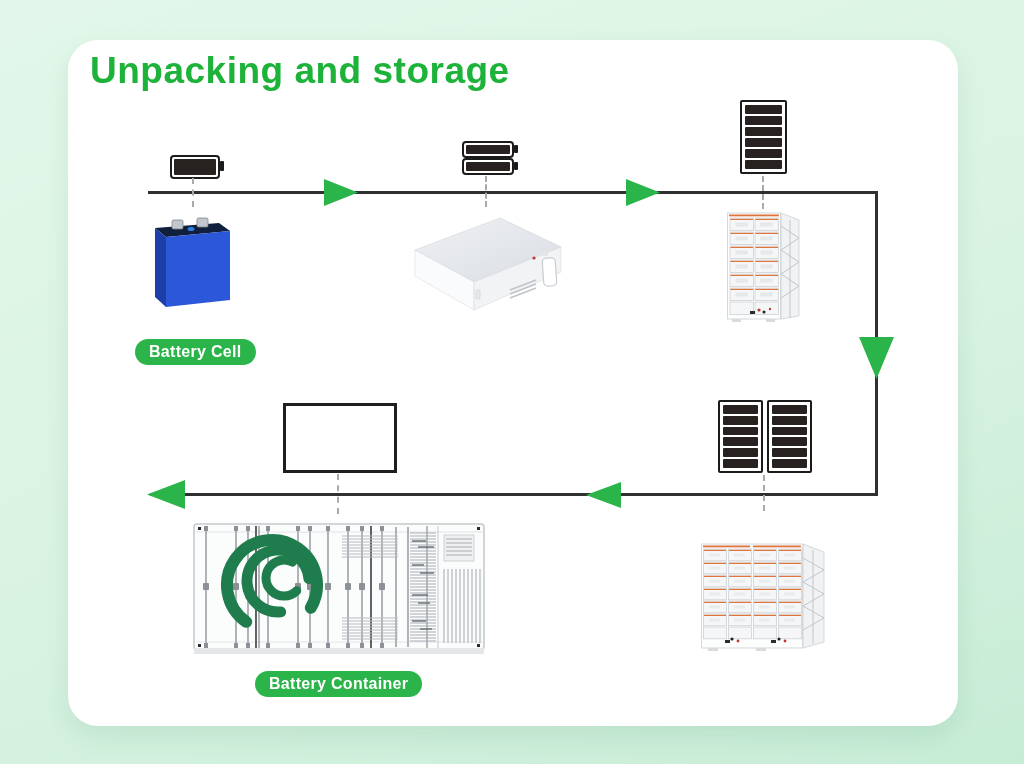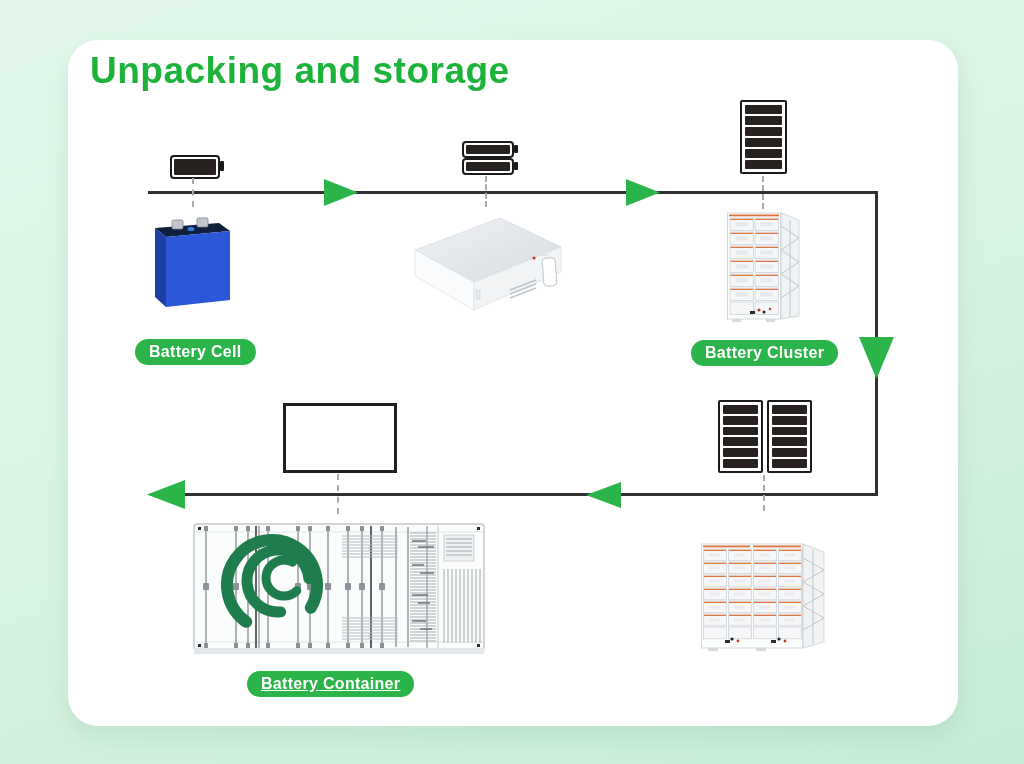--- a/index.html
+++ b/index.html
@@ -406,19 +406,16 @@
     <g fill="none" stroke="#1f7c4d" stroke-linecap="round">
       <circle cx="80" cy="64" r="45" stroke-width="12" stroke-dasharray="208 75" transform="rotate(125 80 64)"></circle>
       <circle cx="86" cy="60" r="31" stroke-width="11" stroke-dasharray="146 49" transform="rotate(85 86 60)"></circle>
       <circle cx="92" cy="57" r="18" stroke-width="9" stroke-dasharray="79 34" transform="rotate(45 92 57)"></circle>
     </g>
   </svg>
 
   <div class="pill" style="left:135px;top:316px;margin-top:23px;">
     <span>Battery Cell</span>
   </div>
-  <div class="pill" style="left:691px;top:340px;">
-    <span>Battery Cluster</span>
-  </div>
-  <div class="pill" style="left:247px;top:671px;text-decoration:underline;">
+  <div class="pill" style="left:255px;top:671px;">
     <span>Battery Container</span>
   </div>
 </div>
 
 </body></html>

